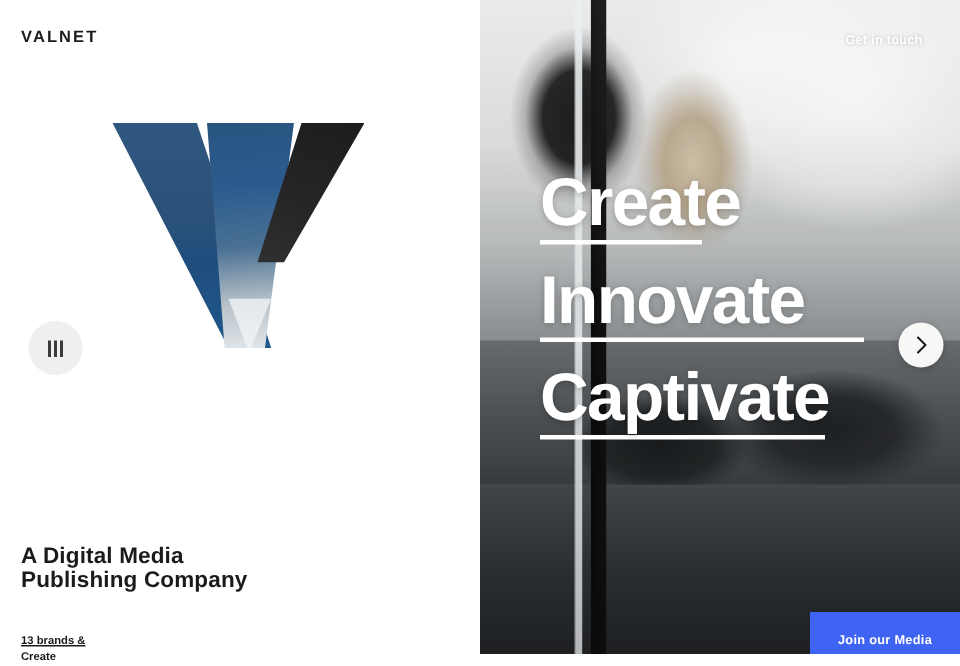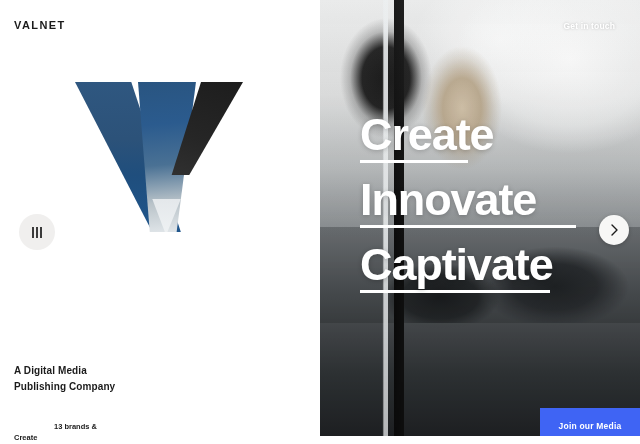--- a/index.html
+++ b/index.html
@@ -65,35 +65,35 @@
     gap:2px;
     cursor:pointer;
   }
   .circle-btn-left i {
     display:block; width:2px; height:11px; background:#3b3b3b;
   }
 
   .tagline {
     position:absolute;
     left:14px; top:363px;
-    font-size:10px;
+    font-size:15px;
     font-weight:bold;
     line-height:16px;
     color:#1b1b1b;
     letter-spacing:0.1px;
   }
   .stat {
     position:absolute;
     left:14px; top:421px;
     font-size:7.5px;
     font-weight:bold;
     line-height:11px;
     color:#1b1b1b;
   }
-  .stat .u { text-underline-offset:1px;margin-left:40px; }
+  .stat .u { text-decoration:underline; text-underline-offset:1px; }
 
   
   .right-panel {
     position:relative;
     width:320px; height:436px;
     flex:0 0 320px;
     overflow:hidden;
     background:#8d9195;
   }
   

